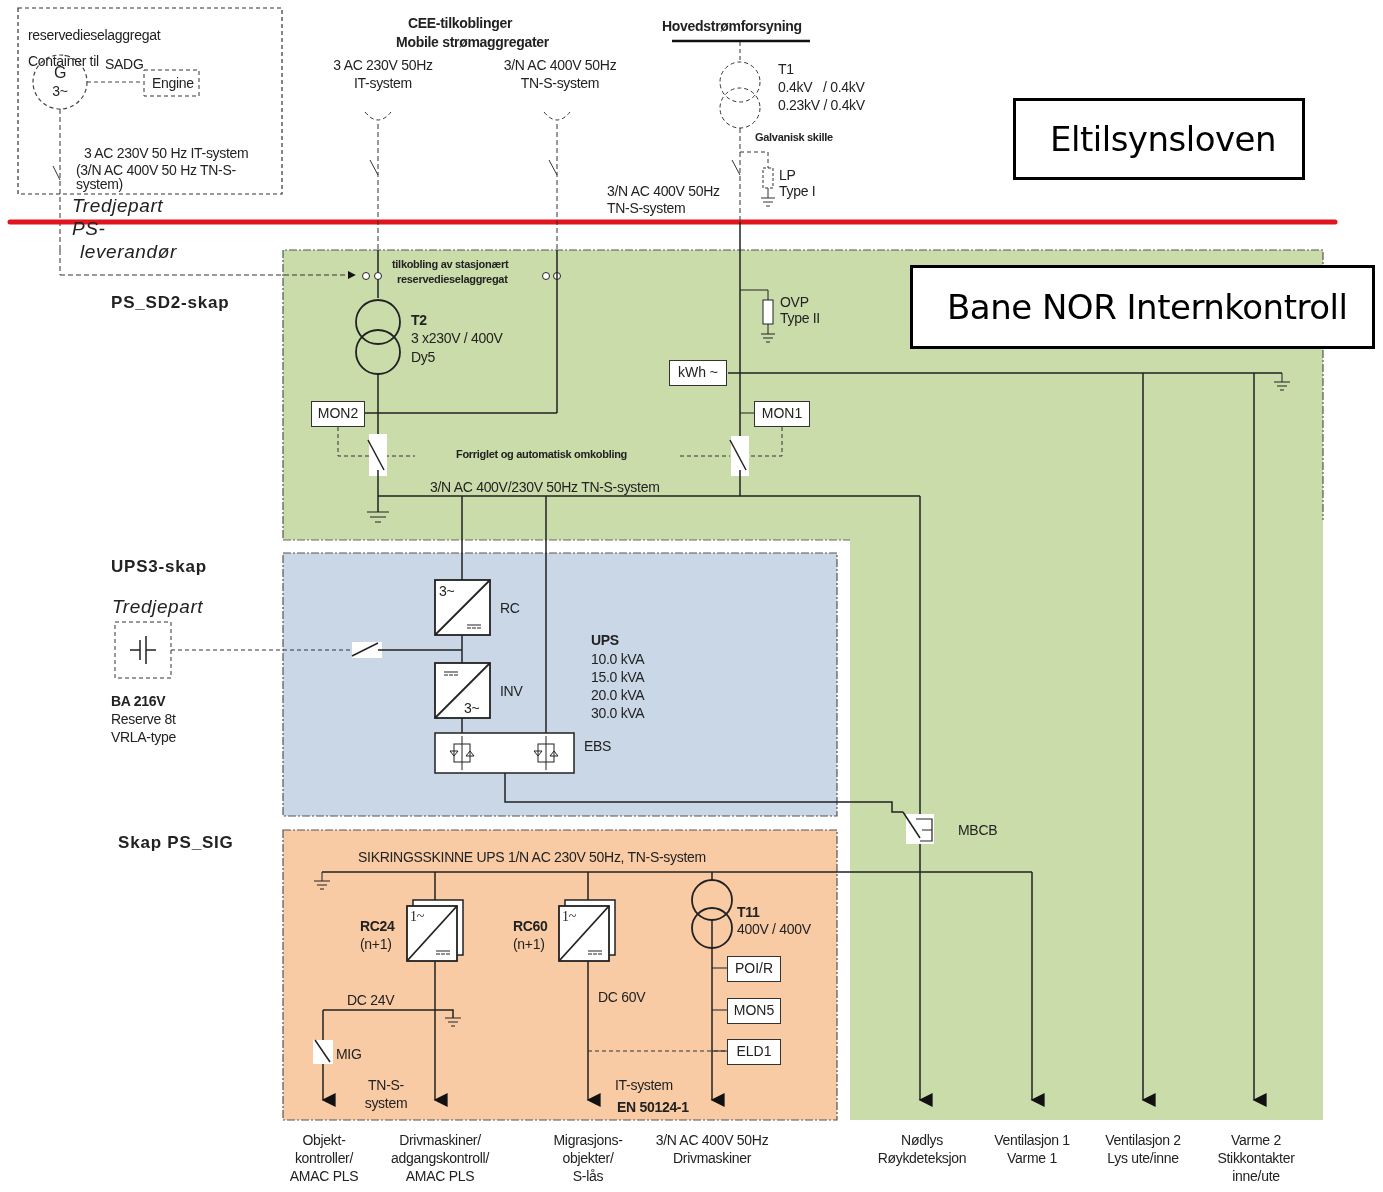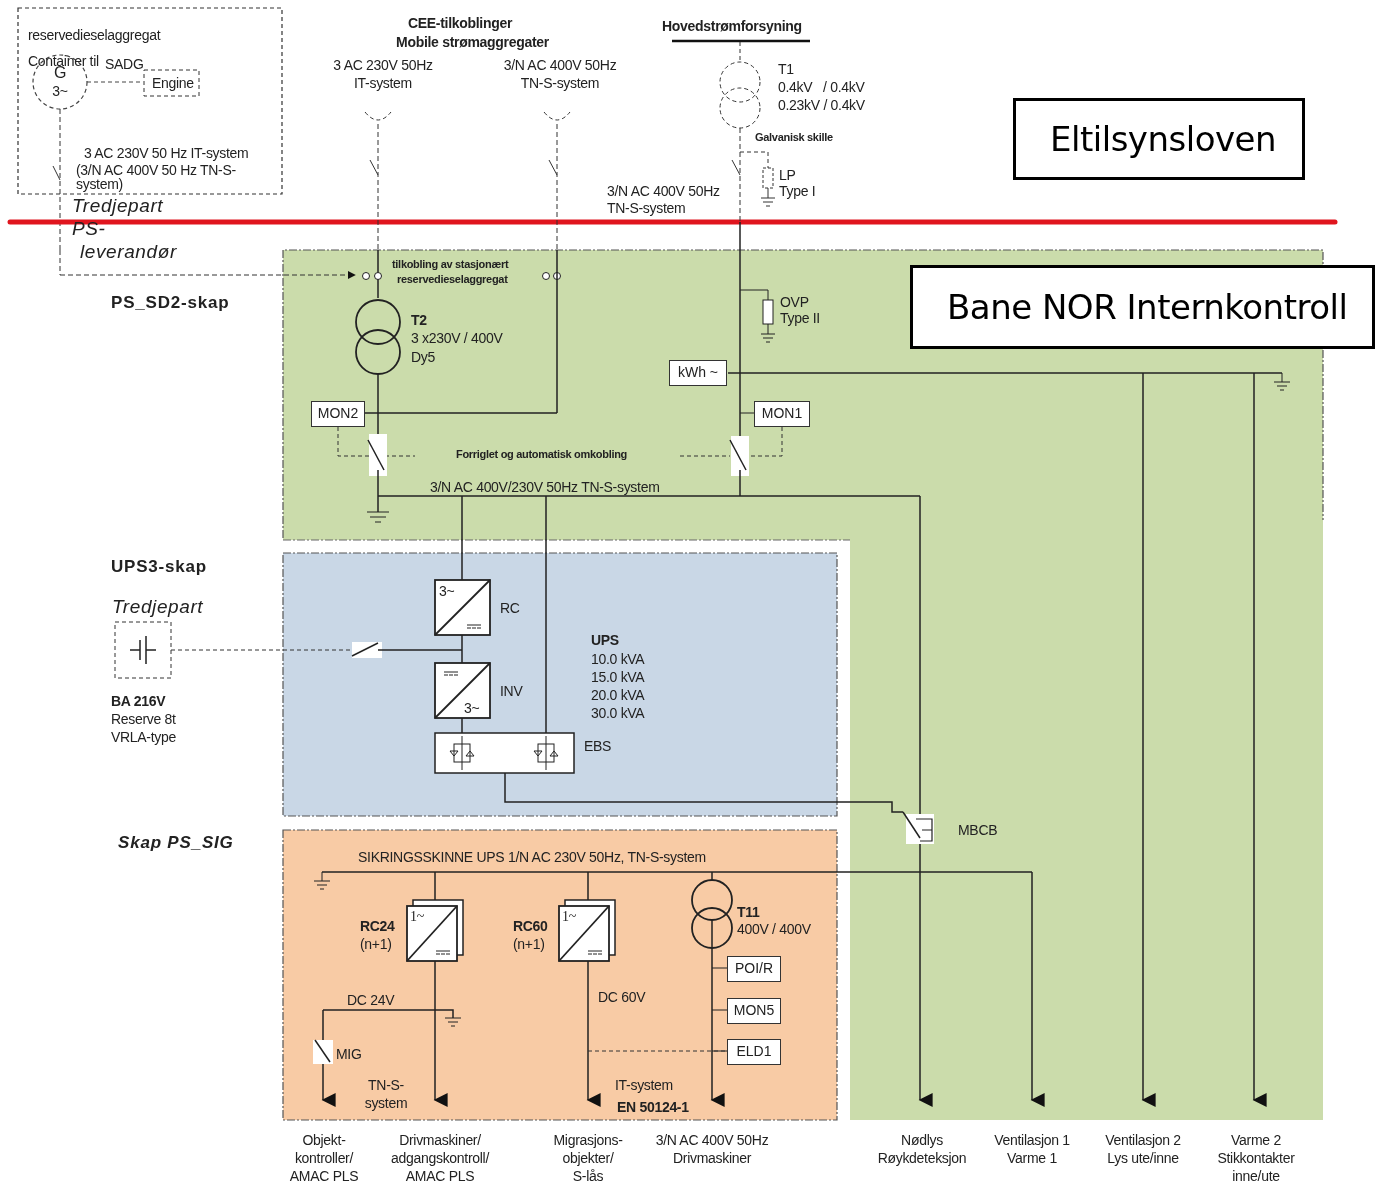--- a/index.html
+++ b/index.html
@@ -220,21 +220,21 @@
 <div class="t b" style="left:591px;top:631px;">UPS</div>
 <div class="t" style="left:591px;top:650px;">10.0 kVA</div>
 <div class="t" style="left:591px;top:668px;">15.0 kVA</div>
 <div class="t" style="left:591px;top:686px;">20.0 kVA</div>
 <div class="t" style="left:591px;top:704px;">30.0 kVA</div>
 <div class="t b" style="left:111px;top:692px;">BA 216V</div>
 <div class="t" style="left:111px;top:710px;">Reserve 8t</div>
 <div class="t" style="left:111px;top:728px;">VRLA-type</div>
 <div class="t" style="left:958px;top:821px;">MBCB</div>
 
-<div class="t sec" style="left:118px;top:834px;font-style:italic;">Skap PS_SIG</div>
+<div class="t sec" style="left:118px;top:834px;">Skap PS_SIG</div>
 <div class="t" style="left:358px;top:848px;">SIKRINGSSKINNE UPS 1/N AC 230V 50Hz, TN-S-system</div>
 <div class="t b" style="left:360px;top:917px;">RC24</div>
 <div class="t" style="left:360px;top:935px;">(n+1)</div>
 <div class="t" style="left:410px;top:908px;font-family:'Liberation Serif',serif;">1~</div>
 <div class="t b" style="left:513px;top:917px;">RC60</div>
 <div class="t" style="left:513px;top:935px;">(n+1)</div>
 <div class="t" style="left:562px;top:908px;font-family:'Liberation Serif',serif;">1~</div>
 <div class="t b" style="left:737px;top:903px;">T11</div>
 <div class="t" style="left:737px;top:920px;">400V / 400V</div>
 <div class="box" style="left:727px;top:956px;width:52px;height:24px;">POI/R</div>

